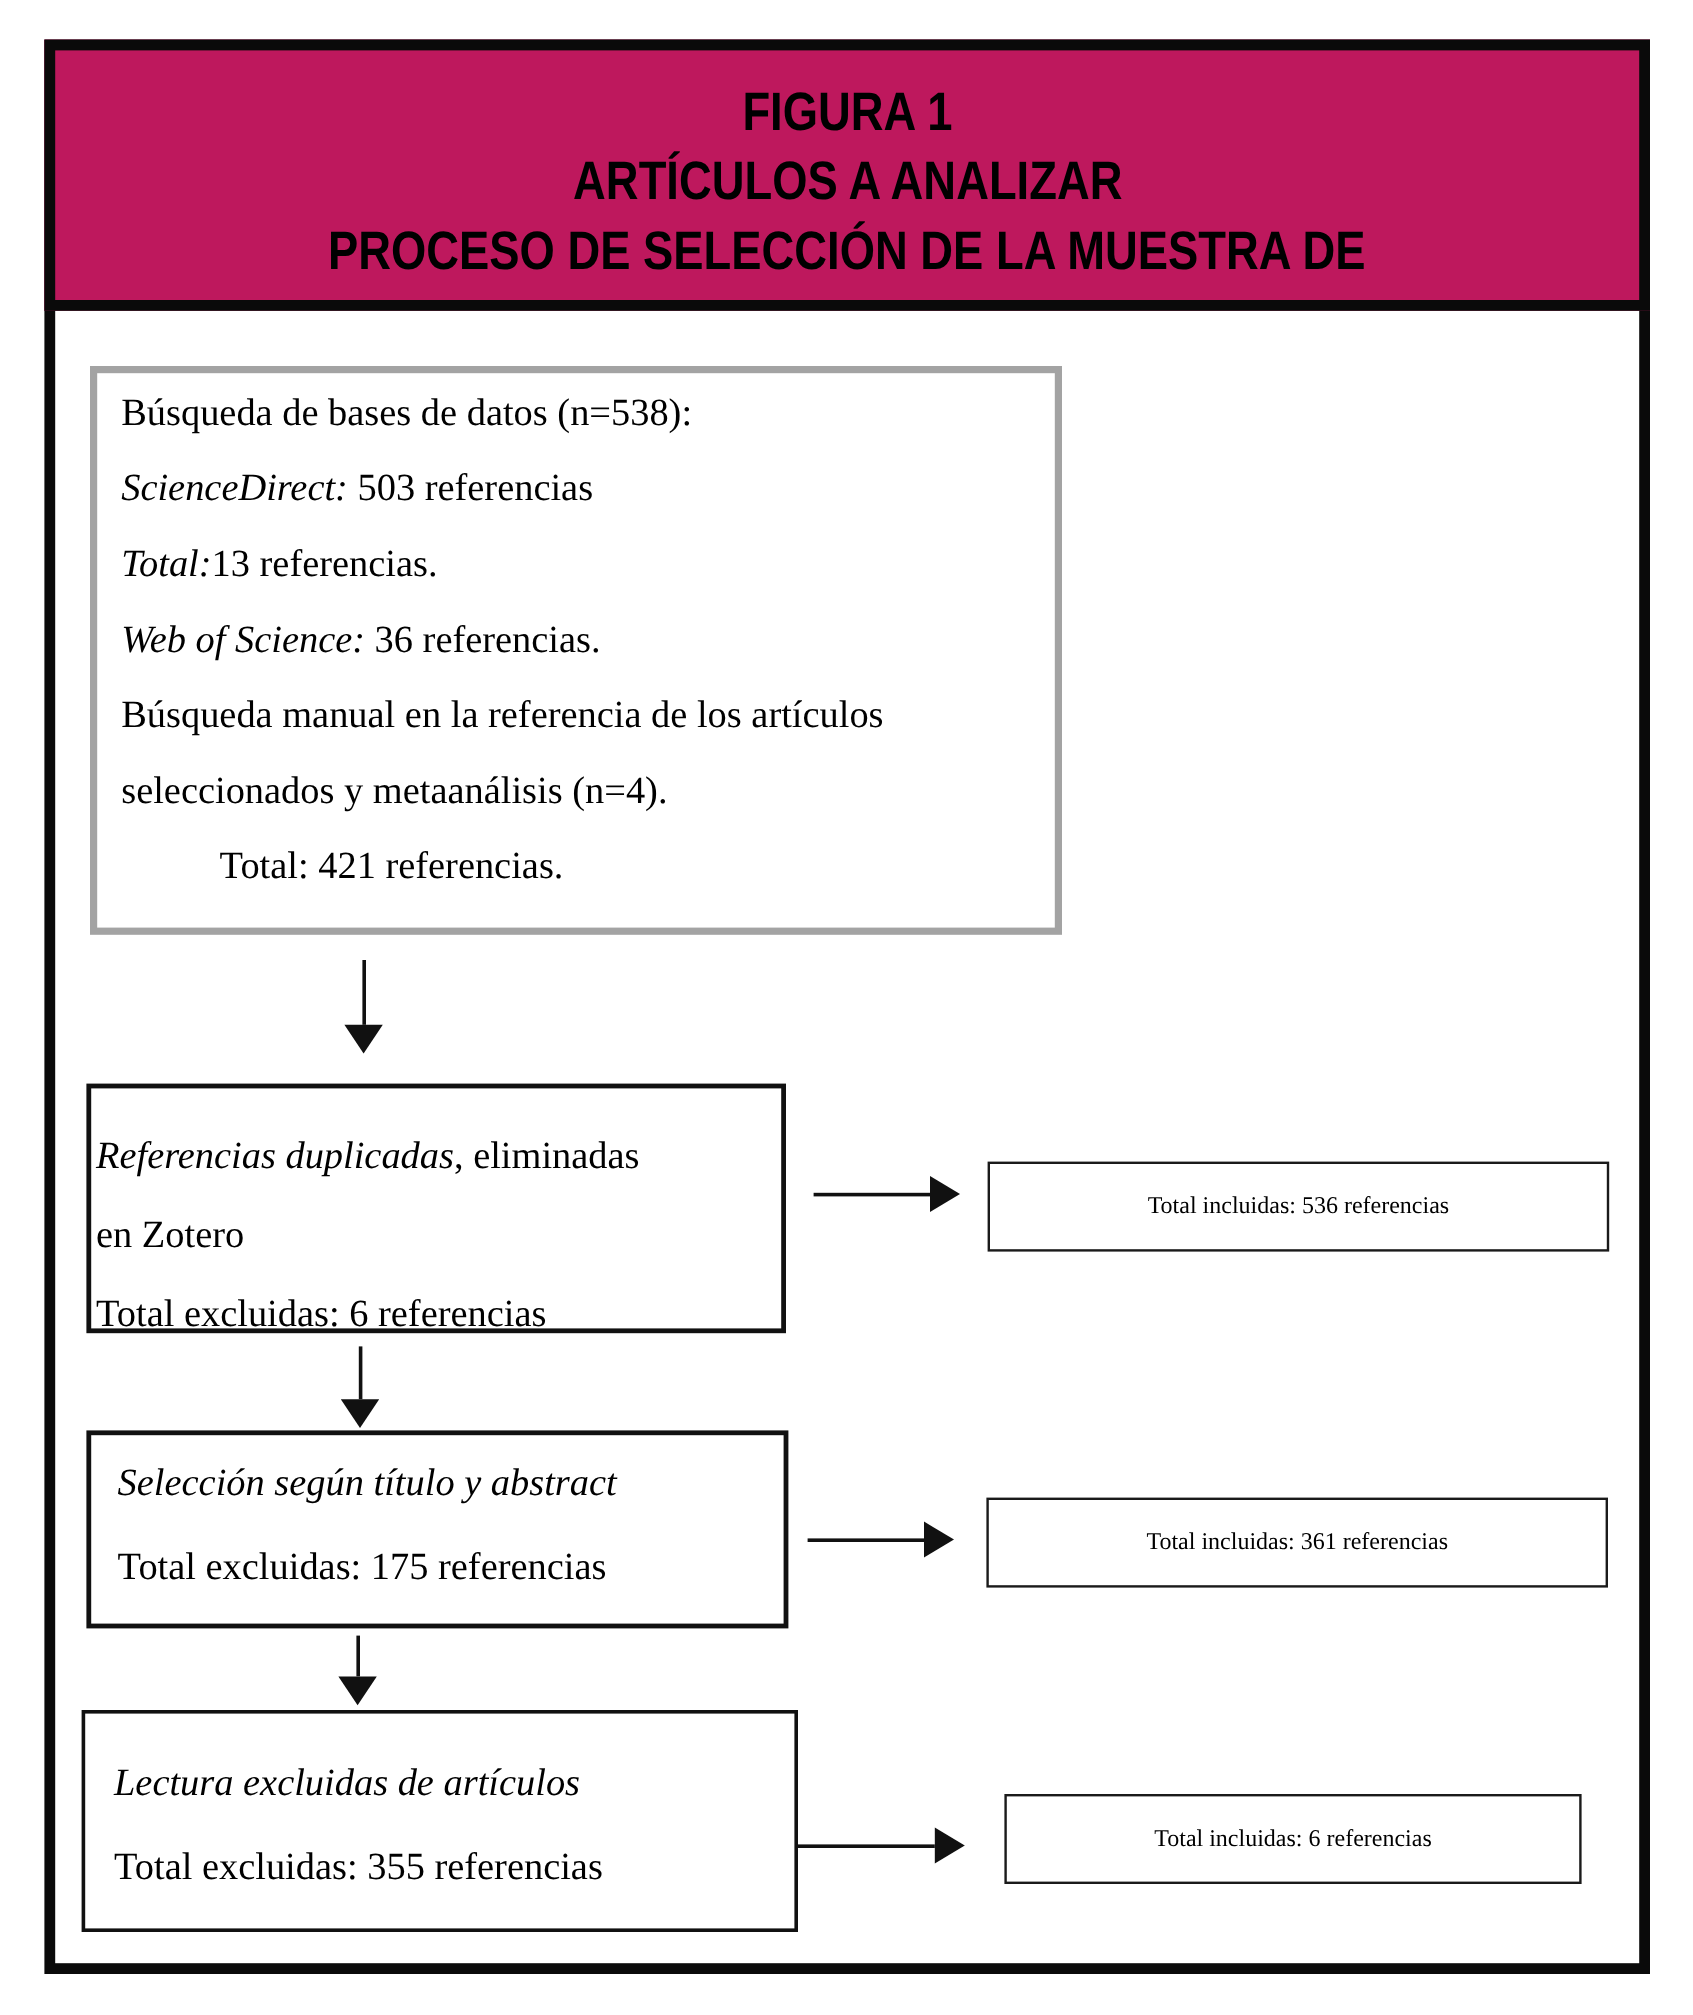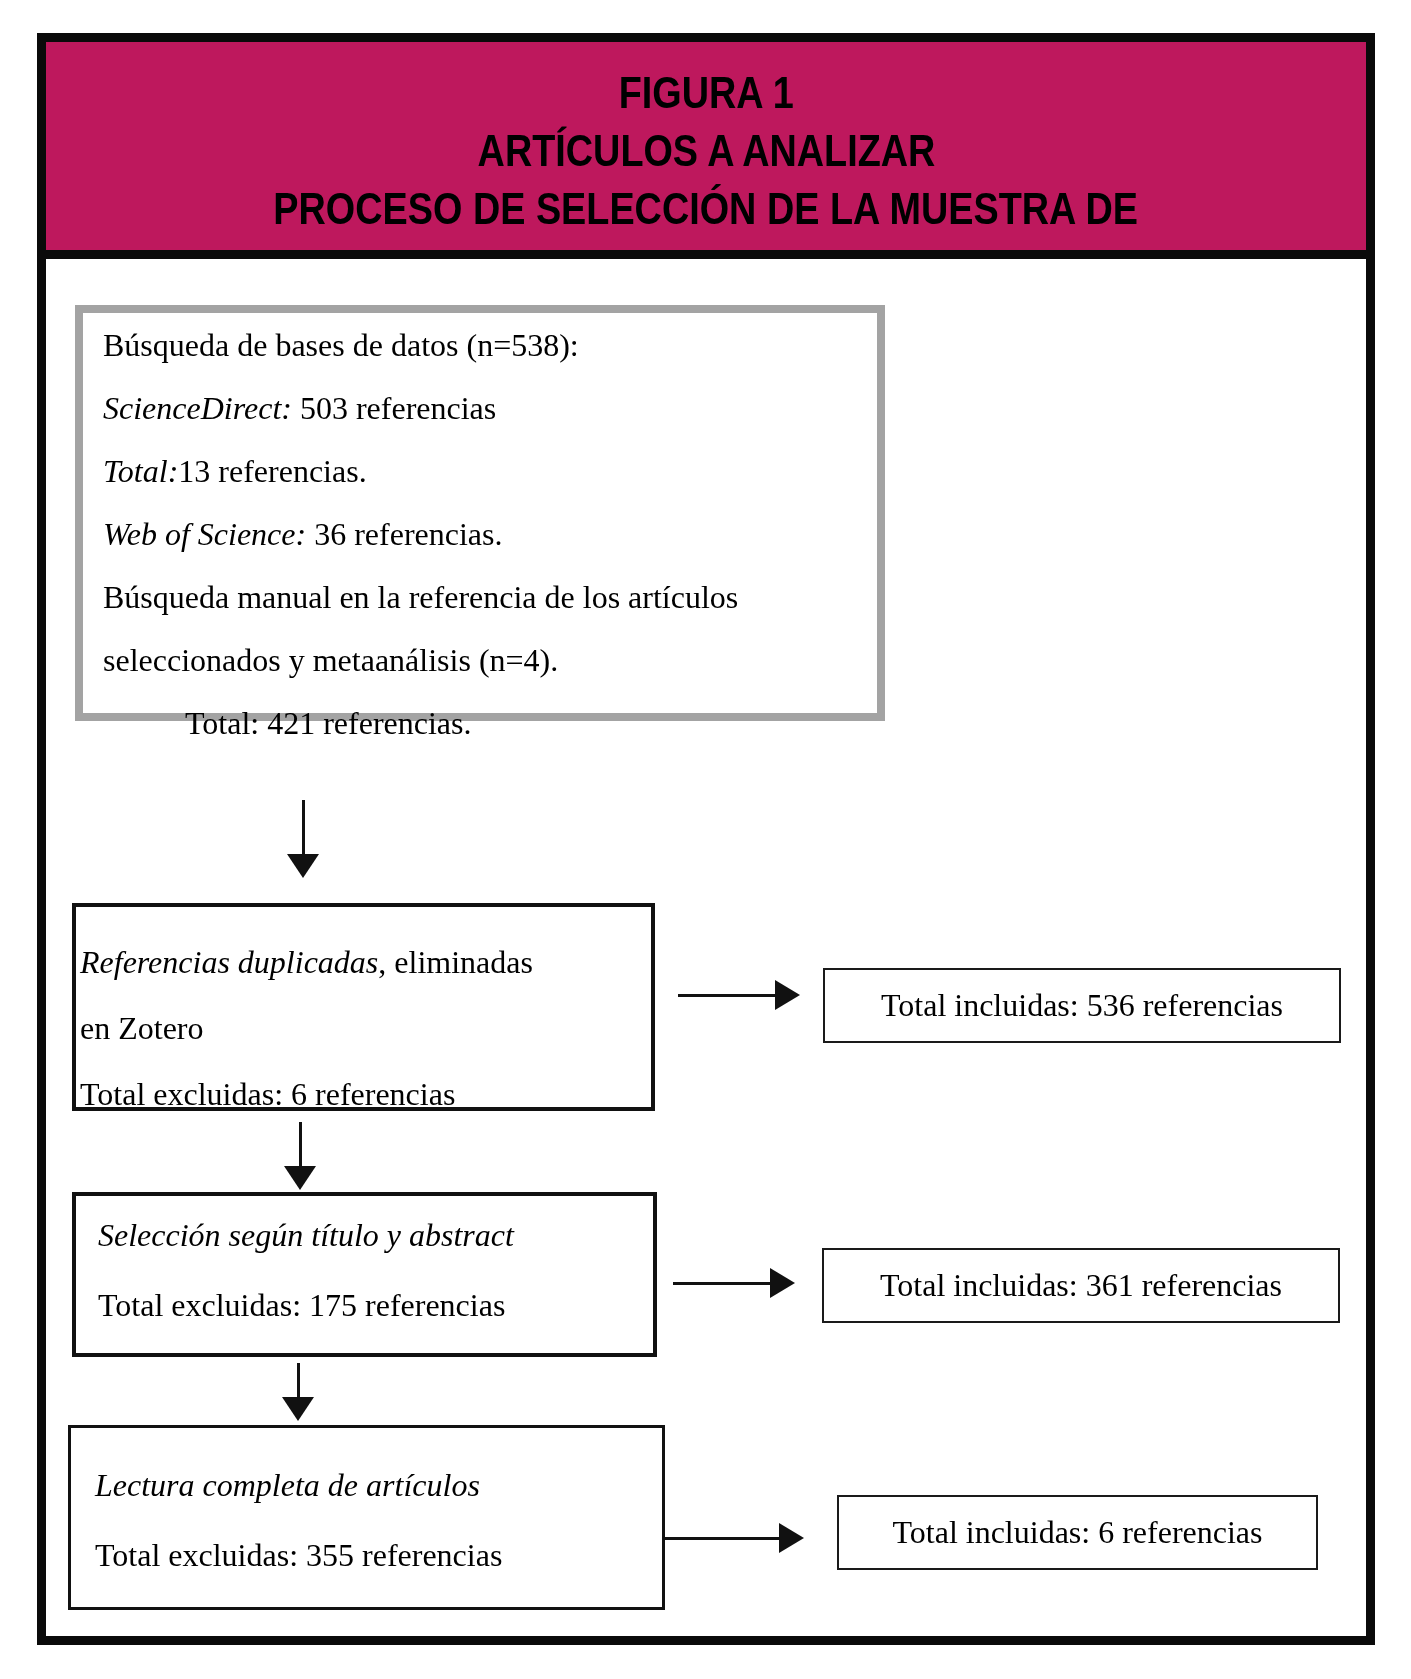--- a/index.html
+++ b/index.html
@@ -41,22 +41,22 @@
     transform: scaleX(0.84);
     transform-origin: 50% 50%;
   }
   .flow-box {
     position: absolute;
     background: #ffffff;
     font-size: 32px;
   }
   .box-search {
     left: 75px; top: 305px;
-    width: 810px; height: 416px;
-    border: 8px solid #a3a3a3;
+    width: 810px; height: 474px;
+    border: 6px solid #a3a3a3;
     padding: 1px 18px 0 20px;
     line-height: 63px;
   }
   .box-duplicates {
     left: 72px; top: 903px;
     width: 583px; height: 208px;
     border: 4px solid #111111;
     padding: 22px 14px 0 4px;
     line-height: 66px;
   }
@@ -74,21 +74,21 @@
     padding: 22px 14px 0 24px;
     line-height: 70px;
   }
   .result-box {
     position: absolute;
     border: 2px solid #1a1a1a;
     background: #ffffff;
     display: flex;
     align-items: center;
     justify-content: center;
-    font-size: 32px;
+    font-size: 20px;
     white-space: nowrap;
   }
   .box-incl-536 { left: 823px; top: 968px;  width: 518px; height: 75px; }
   .box-incl-361 { left: 822px; top: 1248px; width: 518px; height: 75px; }
   .box-incl-6   { left: 837px; top: 1495px; width: 481px; height: 75px; }
 
   .it { font-style: italic; }
   .indent-total { padding-left: 82px; }
 
   
@@ -171,21 +171,21 @@
   <div class="result-box box-incl-361">
     <span>Total incluidas: 361 referencias</span>
   </div>
 
   <div class="v-arrow" style="left:282px; top:1363px;">
     <div class="shaft" style="height:34px;"></div>
     <div class="head"></div>
   </div>
 
   <div class="flow-box box-fulltext">
-    <div><span class="it">Lectura completa de artículos</span></div>
+    <div><span class="it">Lectura excluidas de artículos</span></div>
     <div><span>Total excluidas: 355 referencias</span></div>
   </div>
 
   <div class="h-arrow" style="left:664px; top:1523px;">
     <div class="shaft" style="width:115px;"></div>
     <div class="head"></div>
   </div>
 
   <div class="result-box box-incl-6">
     <span>Total incluidas: 6 referencias</span>

